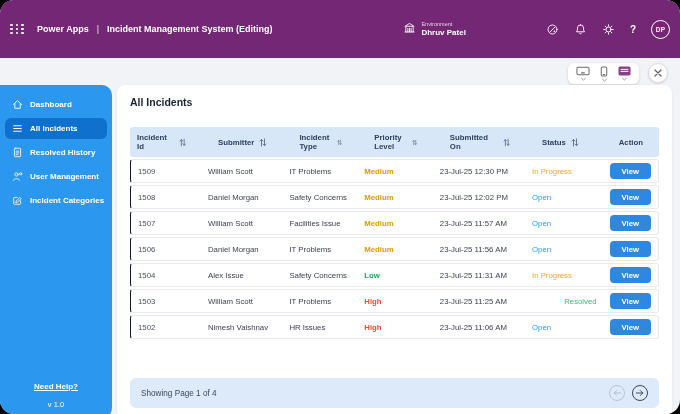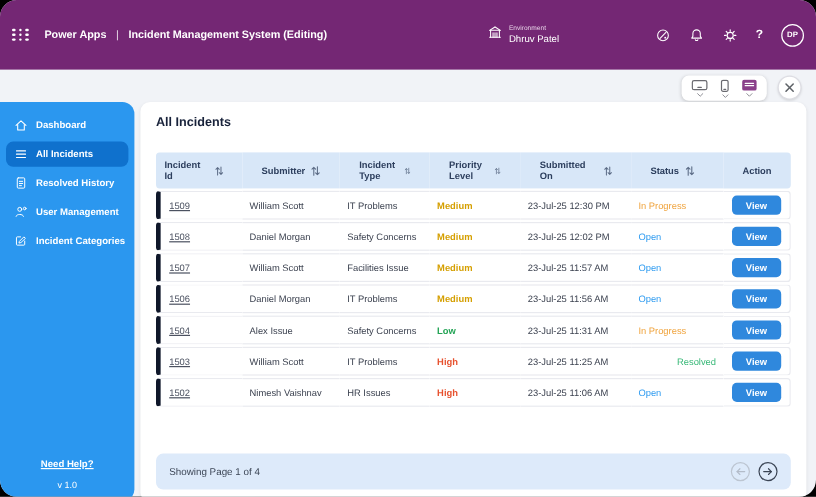--- a/index.html
+++ b/index.html
@@ -10,21 +10,21 @@
   
   .topbar{height:26px;background:#742774;display:flex;align-items:center;padding:16px 10px;color:#fff;gap:8px;}
   .waffle{display:grid;grid-template-columns:repeat(3,4px);grid-gap:1.5px;margin-right:4px;cursor:pointer;}
   .waffle i{width:2.6px;height:2.6px;background:#fff;border-radius:50%;display:block;}
   .brand,.sep,.title{font-size:9px;font-weight:700;white-space:nowrap;}
   .sep{opacity:.85;font-weight:400;}
   .spacer{flex:1;}
   .env{display:flex;align-items:center;gap:5px;margin-right:72px;cursor:pointer;}
   .env-text{display:flex;flex-direction:column;line-height:1.15;}
   .env-label{font-size:5.5px;color:#e5d0e5;}
-  .env-name{font-size:8px;font-weight:400;}
+  .env-name{font-size:8px;font-weight:700;}
   .tb-icons{display:flex;align-items:center;gap:15px;}
   .tb-icons svg{display:block;cursor:pointer;}
   .help-glyph{font-size:10px;font-weight:600;cursor:pointer;}
   .avatar{width:17px;height:17px;border:1.2px solid #fff;border-radius:50%;display:flex;align-items:center;
           justify-content:center;font-size:6.5px;font-weight:700;letter-spacing:.2px;cursor:pointer;}
 
   
   .toolbar{height:24px;display:flex;justify-content:flex-end;align-items:center;gap:9px;padding:3px 12px 0;}
   .device-pill{background:#fff;border-radius:6px;box-shadow:0 1px 3px rgba(0,0,0,.16);display:flex;gap:10px;padding:3px 8px 2px;}
   .device{display:flex;flex-direction:column;align-items:center;gap:1px;cursor:pointer;}
@@ -56,21 +56,21 @@
   .add-btn .plus{font-size:9.5px;font-weight:600;}
 
   table{width:100%;border-collapse:separate;border-spacing:0 2px;margin-top:8px;}
   thead th{background:#d8e7f8;font-size:7.8px;font-weight:700;color:#2c3e5d;text-align:left;padding:6px 16px;}
   thead th:first-child{border-radius:3px 0 0 3px;padding-left:7px;}
   thead th:last-child{border-radius:0 3px 3px 0;}
   .th-inner{display:flex;align-items:center;gap:5px;}
   .th-inner.center{justify-content:center;}
   tbody td{font-size:7.8px;color:#3c4250;padding:6px 6px;background:#fff;
            border-top:1px solid #e9eaef;border-bottom:1px solid #e9eaef;}
-  tbody td:first-child{border-left:4px solid #0f172a;border-radius:3px 0 0 3px;padding-left:7px;color:#4b5160;text-decoration:underline;}
+  tbody td:first-child{border-left:1px solid #0f172a;border-radius:3px 0 0 3px;padding-left:7px;color:#4b5160;}
   tbody td:last-child{border-right:1px solid #e9eaef;border-radius:0 3px 3px 0;text-align:center;padding:3px 6px;}
   td.priority{font-weight:700;}
   .view-btn{background:#2f88dd;color:#fff;border:none;border-radius:4px;font-size:7.8px;font-weight:700;
             padding:3.5px 12px;cursor:pointer;}
   .val-medium{color:#d59f00;} .val-high{color:#e7512e;} .val-low{color:#23a455;}
   .val-open{color:#2e9bf0;} .val-in-progress{color:#f0a43e;} .val-resolved{color:#37b877;text-align:right;}
 
   .pagebar{margin-top:auto;background:#ddeafa;border-radius:6px;height:30px;display:flex;align-items:center;
            padding:0 11px;flex:none;}
   .page-text{font-size:8.2px;color:#3d4757;}

